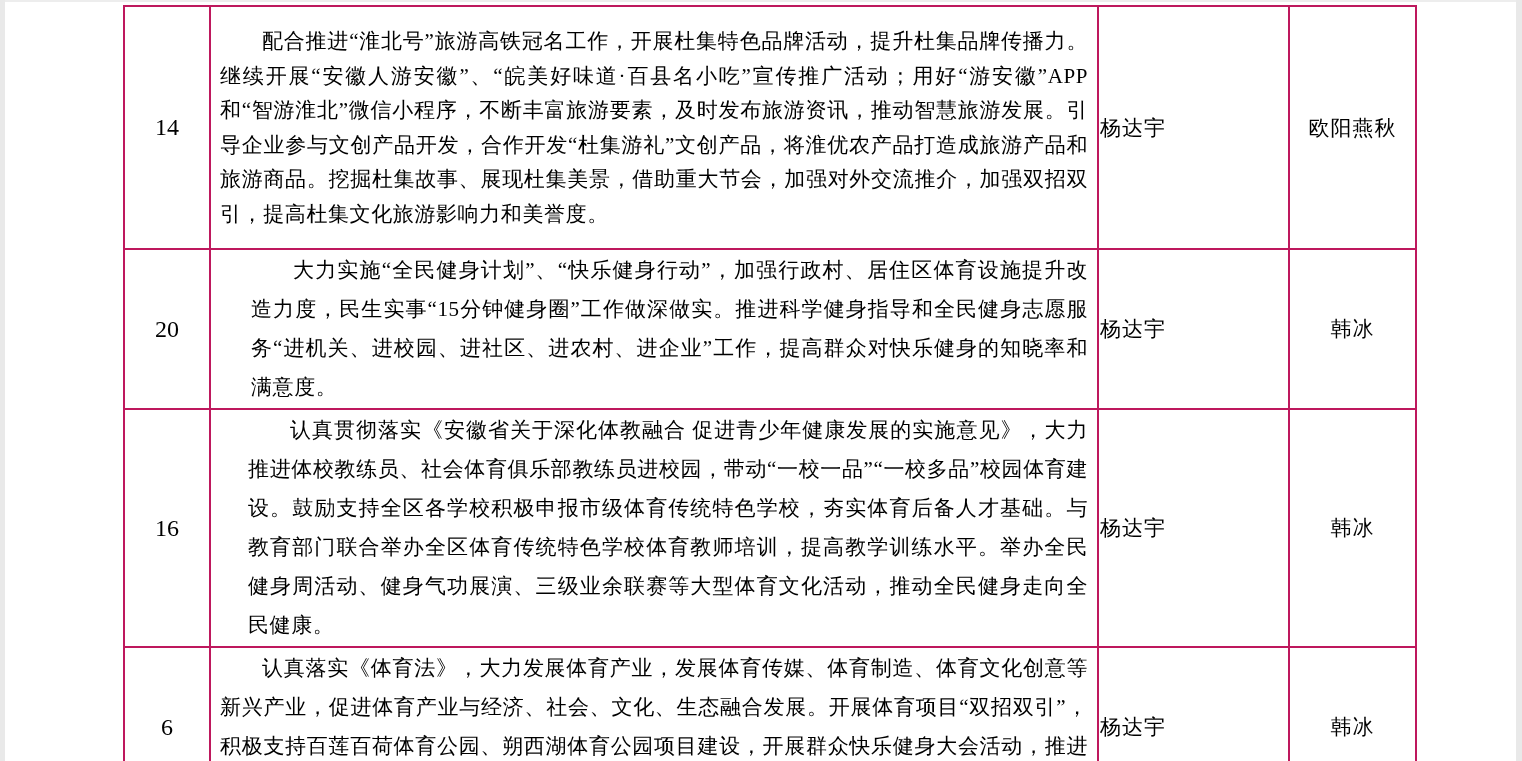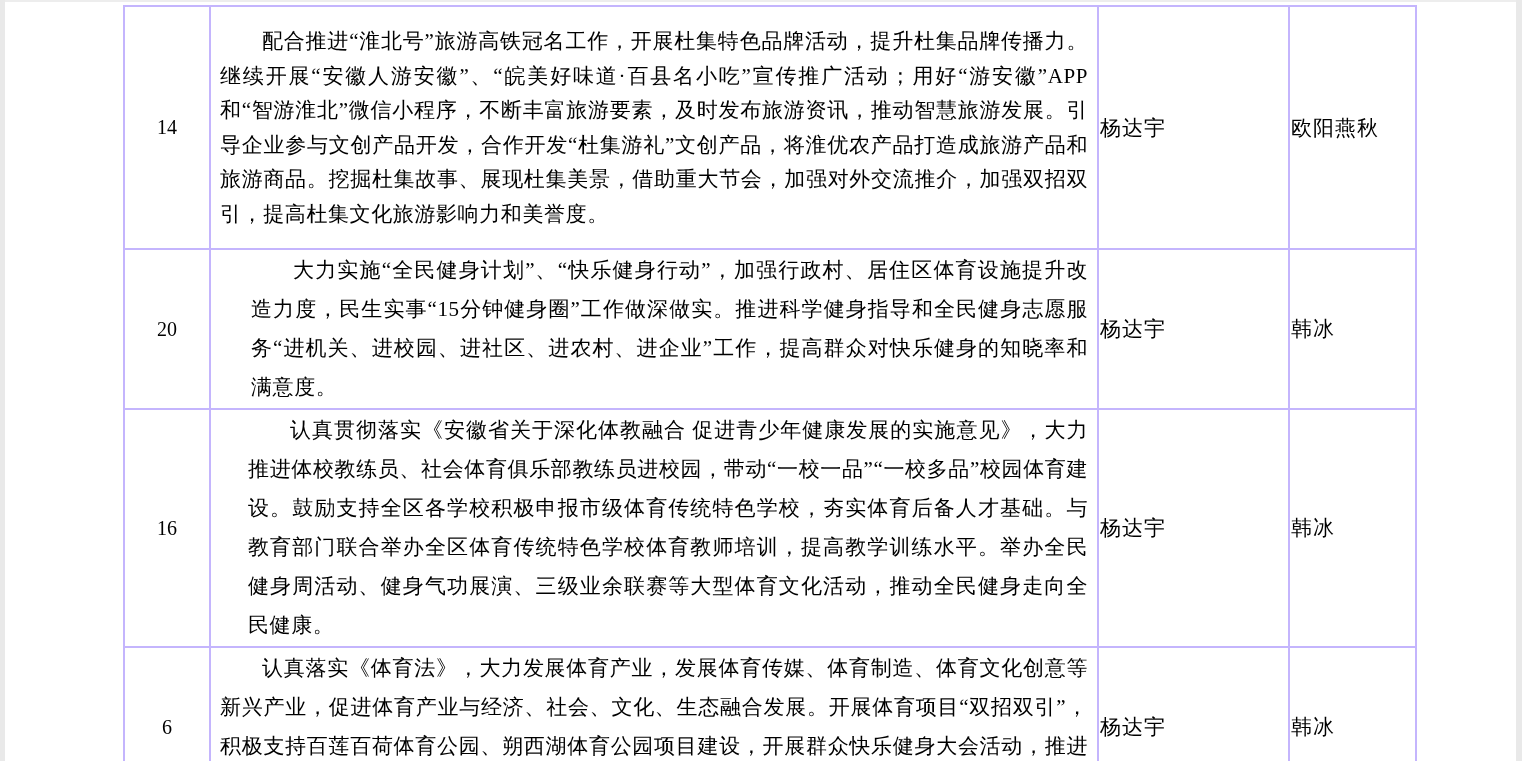--- a/index.html
+++ b/index.html
@@ -37,28 +37,28 @@
   table.doc-table {
     position: absolute;
     left: 123px;
     top: 5px;
     width: 1262px;
     border-collapse: collapse;
     table-layout: fixed;
     border: 2px solid #141414;
   }
   table.doc-table td {
-    border: 2px solid #c4b5fd;
+    border: 2px solid #be185d;
     vertical-align: middle;
     overflow: hidden;
   }
   td.c-num {
     width: 84px;
     text-align: center;
-    font-size: 20px;
+    font-size: 24px;
     padding: 0;
     margin-top: 8px;
   }
   td.c-task {
     width: 868px;
     padding: 1px 9px;
     font-size: 21px;
     text-align: justify;
     text-justify: inter-character;
     text-align-last: left;
@@ -68,21 +68,21 @@
     text-indent: 2em;
   }
   td.c-lead {
     width: 187px;
     text-align: left;
     font-size: 21px;
     letter-spacing: 1px;
   }
   td.c-resp {
     width: 123px;
-    text-align: left;
+    text-align: center;
     font-size: 21px;
     letter-spacing: 1px;
   }
   tr.r14 { height: 243px; }
   tr.r14 td.c-task { line-height: 34.5px; }
   tr.r15 { height: 120px; }
   tr.r15 td.c-task { line-height: 39px; padding-left: 40px; }
   tr.r16 { height: 197px; }
   tr.r16 td.c-task { line-height: 39px; padding-left: 37px; }
   tr.r17 { height: 157px; }

